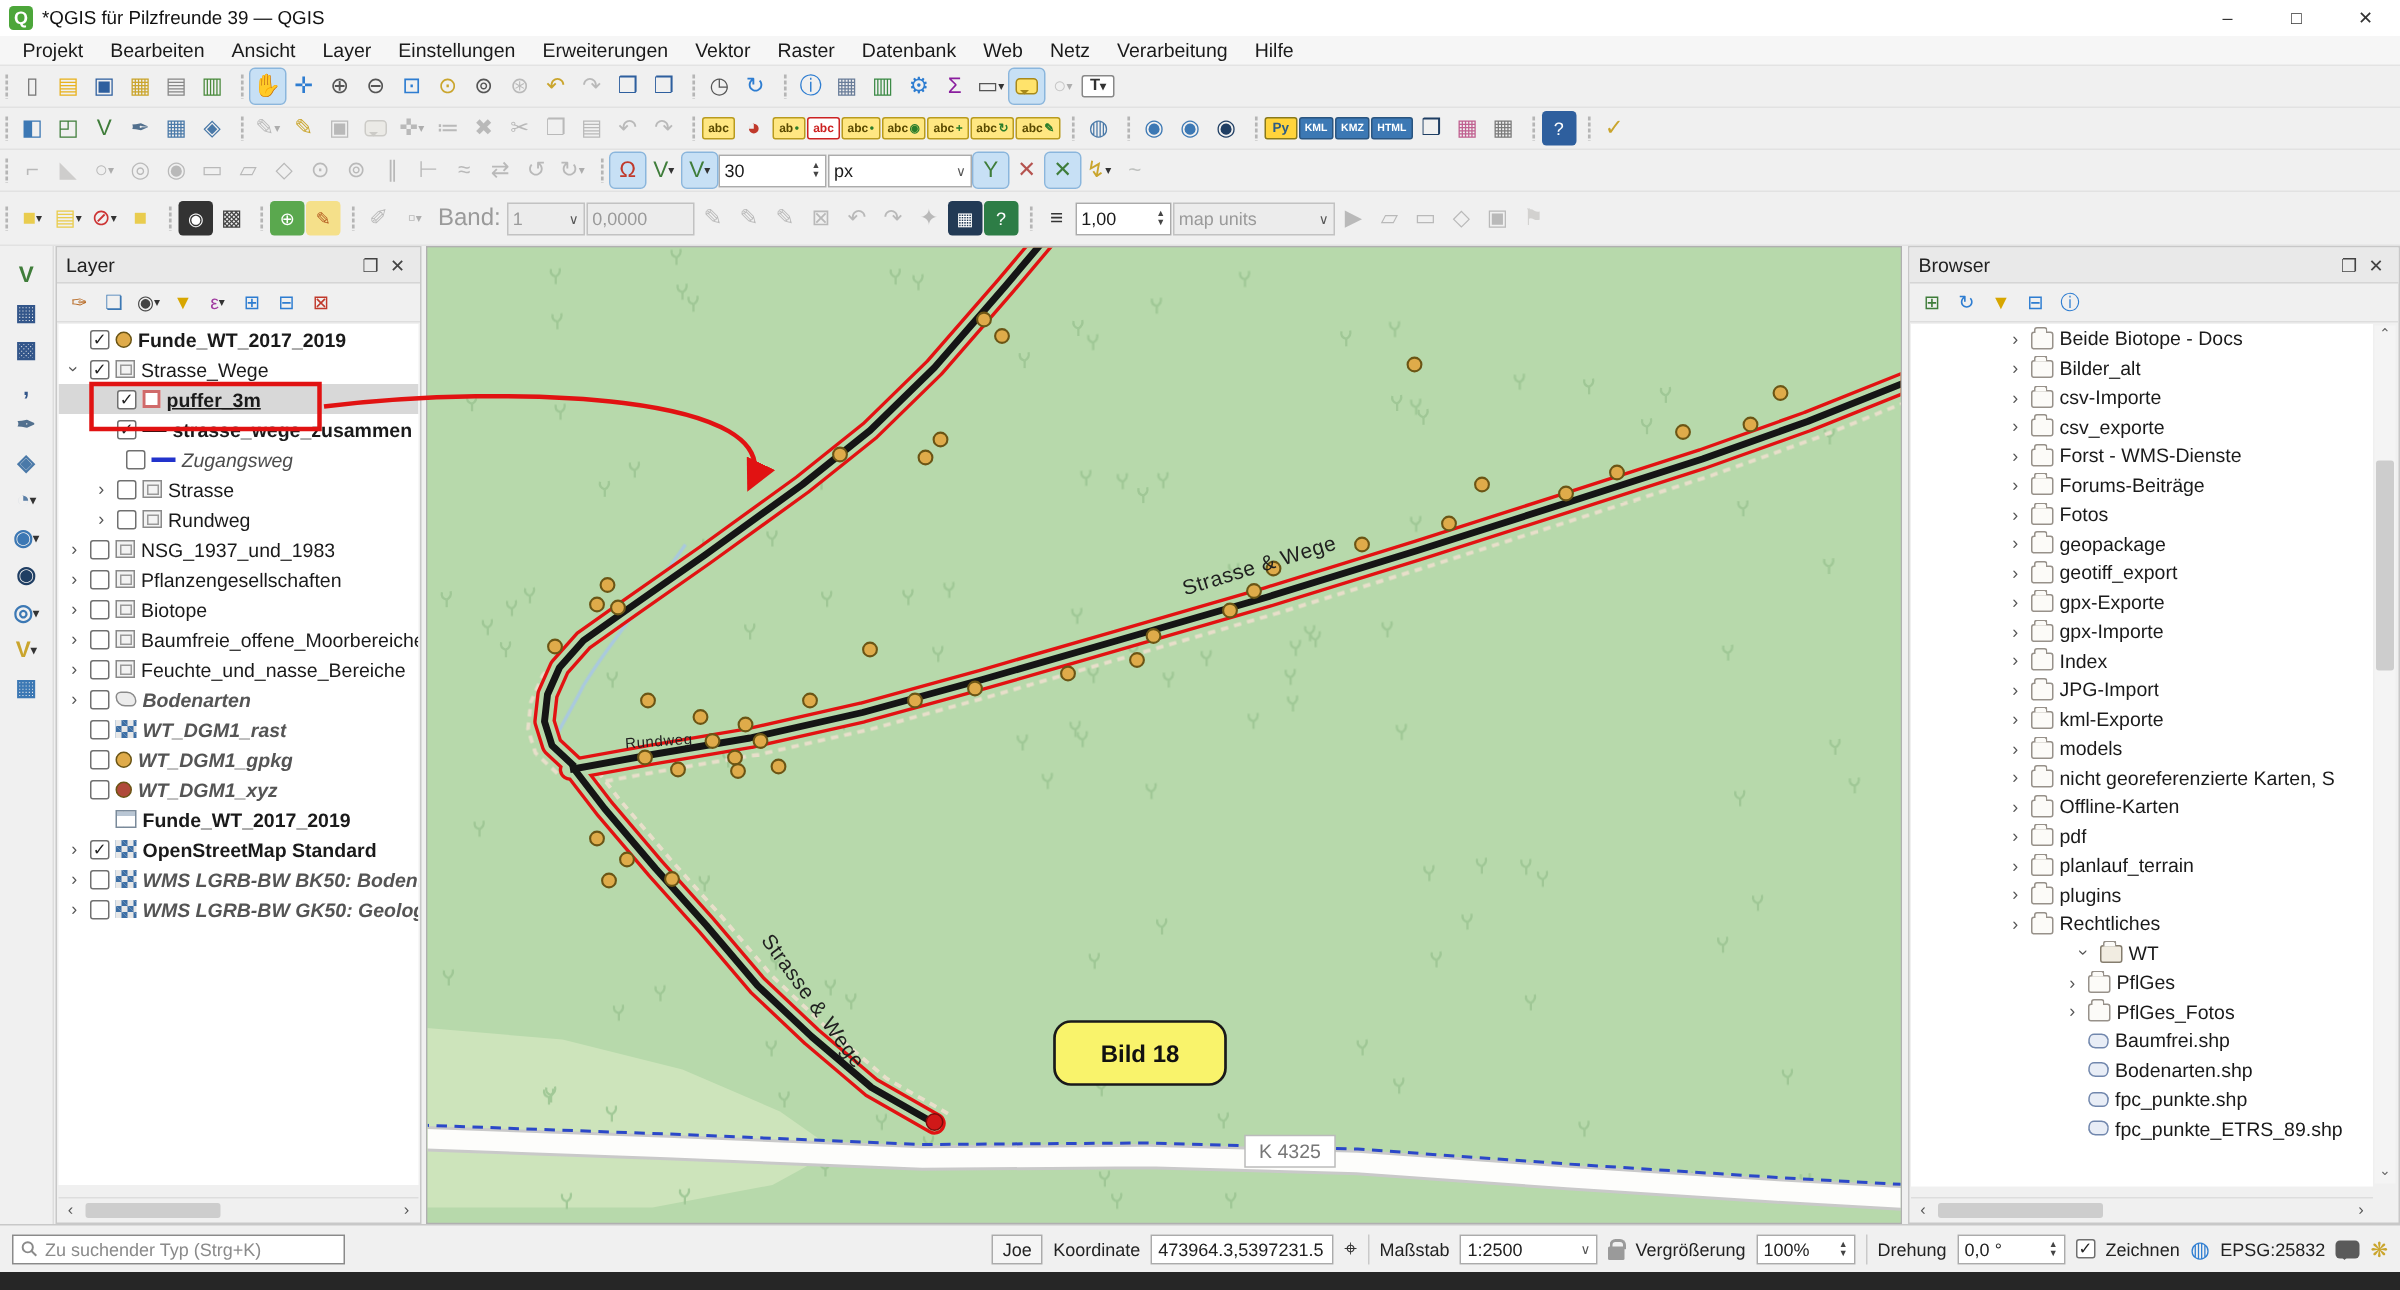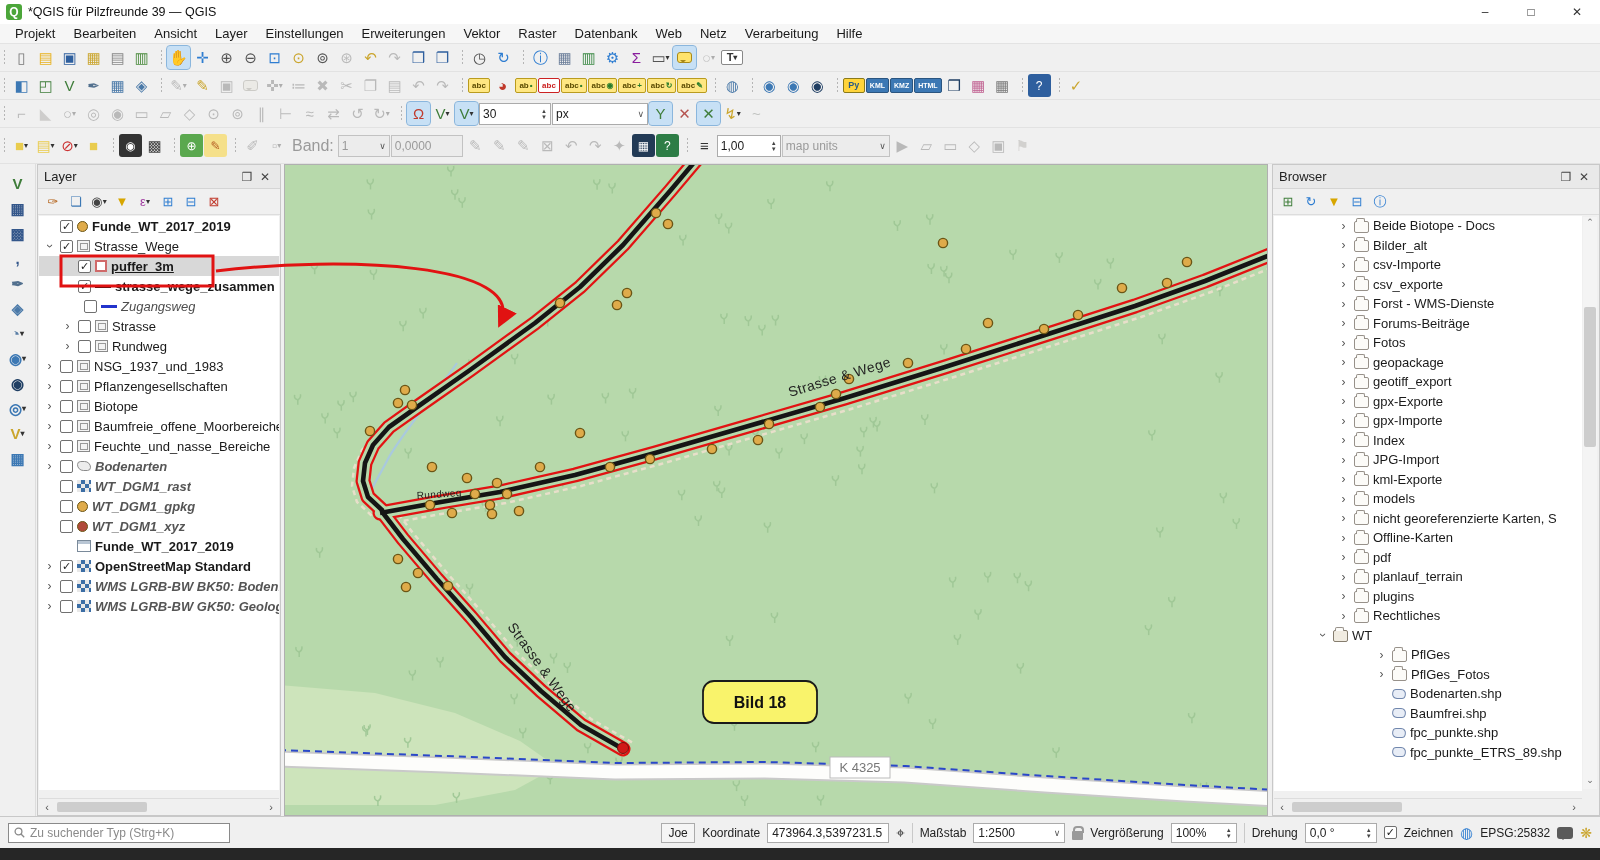--- a/index.html
+++ b/index.html
@@ -1522,44 +1522,44 @@
         <div class="brow" style="padding-left: 63px;">
           <span class="chev">›</span>
           <span class="fld"></span>
           <span class="llab">plugins</span>
         </div>
         <div class="brow" style="padding-left: 63px;">
           <span class="chev">›</span>
           <span class="fld"></span>
           <span class="llab">Rechtliches</span>
         </div>
-        <div class="brow" style="padding-left: 42px;">
+        <div class="brow" style="padding-left: 109px;">
           <span class="chev open">›</span>
           <span class="fld fldo"></span>
           <span class="llab">WT</span>
         </div>
         <div class="brow" style="padding-left: 101px;">
           <span class="chev">›</span>
           <span class="fld"></span>
           <span class="llab">PflGes</span>
         </div>
         <div class="brow" style="padding-left: 101px;">
           <span class="chev">›</span>
           <span class="fld"></span>
           <span class="llab">PflGes_Fotos</span>
+        </div>
+        <div class="brow" style="padding-left: 101px;">
+          <span class="chev"></span>
+          <span class="shpic"></span>
+          <span class="llab">Baumfrei.shp</span>
         </div>
         <div class="brow" style="padding-left: 101px;">
           <span class="chev"></span>
           <span class="shpic"></span>
           <span class="llab">Bodenarten.shp</span>
-        </div>
-        <div class="brow" style="padding-left: 101px;">
-          <span class="chev"></span>
-          <span class="shpic"></span>
-          <span class="llab">Baumfrei.shp</span>
         </div>
         <div class="brow" style="padding-left: 101px;">
           <span class="chev"></span>
           <span class="shpic"></span>
           <span class="llab">fpc_punkte.shp</span>
         </div>
         <div class="brow" style="padding-left: 101px;">
           <span class="chev"></span>
           <span class="shpic"></span>
           <span class="llab">fpc_punkte_ETRS_89.shp</span>

